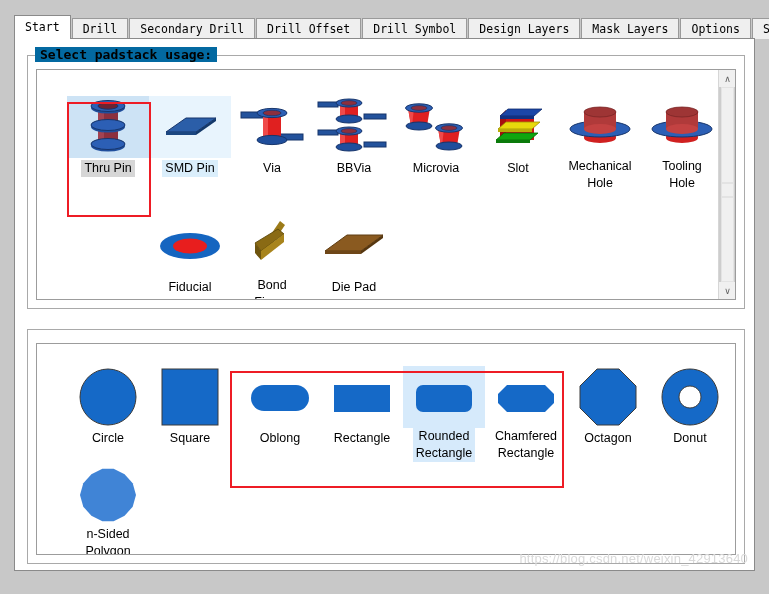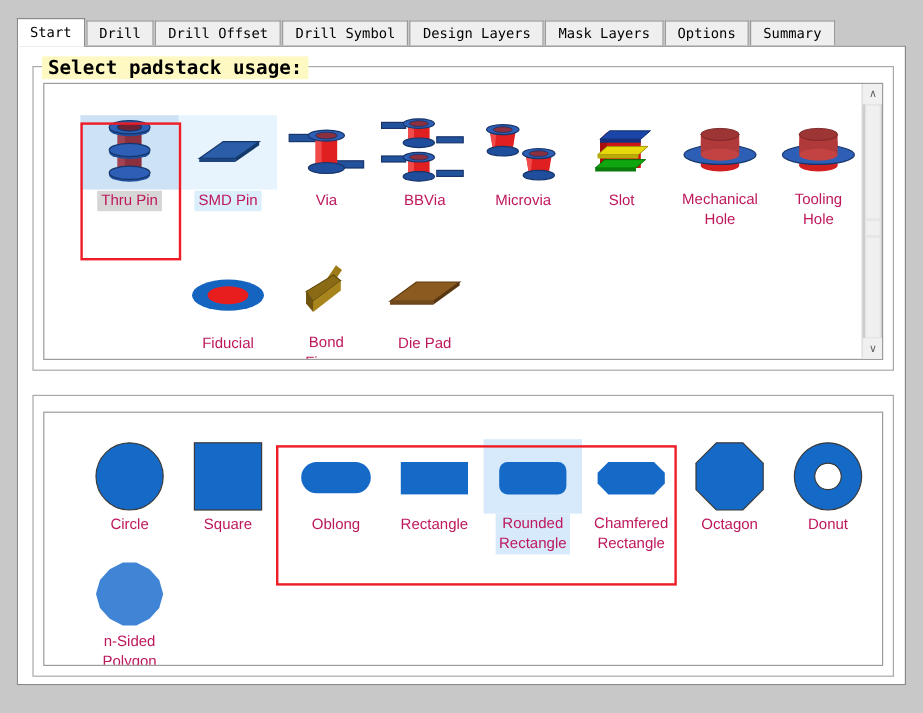--- a/index.html
+++ b/index.html
@@ -15,21 +15,21 @@
     width: 769px; height: 594px;
     background: #c8c8c8;
   }
 
   
   .tabstrip {
     position: absolute;
     left: 0; top: 15px;
     width: 769px; height: 24px;
     display: flex;
-    align-items: center;
+    align-items: flex-end;
     padding-left: 14px;
   }
   .tab {
     height: 21px;
     line-height: 20px;
     padding: 0 10px;
     font-family: "DejaVu Sans Mono", monospace;
     font-size: 11.5px;
     color: #000;
     background: #efefef;
@@ -63,25 +63,25 @@
   }
   .group .frame {
     position: absolute;
     left: 0; top: 8px; right: 0; bottom: 0;
     border: 1px solid #a9a9a9;
     border-radius: 0;
   }
   .group .legend {
     position: absolute;
     left: 8px; top: 0;
-    background: #fef9c3;
+    background: #0369a1;
     padding: 0 5px;
     font-family: "DejaVu Sans Mono", monospace;
     font-weight: bold;
-    font-size: 16px;
+    font-size: 13px;
     color: #000;
     white-space: nowrap;
     z-index: 2;
   }
   .group .inner {
     position: absolute;
     left: 9px; top: 22px; right: 9px; bottom: 9px;
     background: #ffffff;
     border: 1px solid #9c9c9c;
     overflow: hidden;
@@ -106,21 +106,21 @@
   .cell .art {
     height: 62px;
     display: flex;
     align-items: center;
     justify-content: center;
   }
   .cell .lbl {
     display: inline-block;
     font-family: "Liberation Sans", sans-serif;
     font-size: 12.5px;
-    color: #be185d;
+    color: #000000;
     line-height: 17px;
     padding: 0 3px;
   }
   .cell.sel .art  { background: #cde3f5; }
   .cell.sel .lbl  { background: #d6d6d6; }
   .cell.hov .art  { background: #e8f4fd; }
   .cell.hov .lbl  { background: #daeefb; }
   .cell.selgeo .lbl { background: #d6eafb; }
   .cell.selgeo .art { background: #d6eafb; }
 
@@ -182,20 +182,21 @@
   svg { display: block; overflow: visible; }
 </style>
 </head>
 <body>
 
 <div id="root">
 
   <div class="tabstrip">
     <div class="tab active">Start</div>
     <div class="tab">Drill</div>
+    <div class="tab">Secondary Drill</div>
     <div class="tab">Drill Offset</div>
     <div class="tab">Drill Symbol</div>
     <div class="tab">Design Layers</div>
     <div class="tab">Mask Layers</div>
     <div class="tab">Options</div>
     <div class="tab">Summary</div>
   </div>
 
   <div class="page">
 
@@ -479,14 +480,15 @@
             </div>
             <span class="lbl">n-Sided<br>Polygon</span>
           </div>
 
           <div class="redbox" id="redbox-geomset"></div>
         </div>
 
       </div>
     </div>
 
+    <div class="watermark">https://blog.csdn.net/weixin_42913640</div>
   </div>
 </div>
 
 </body></html>

